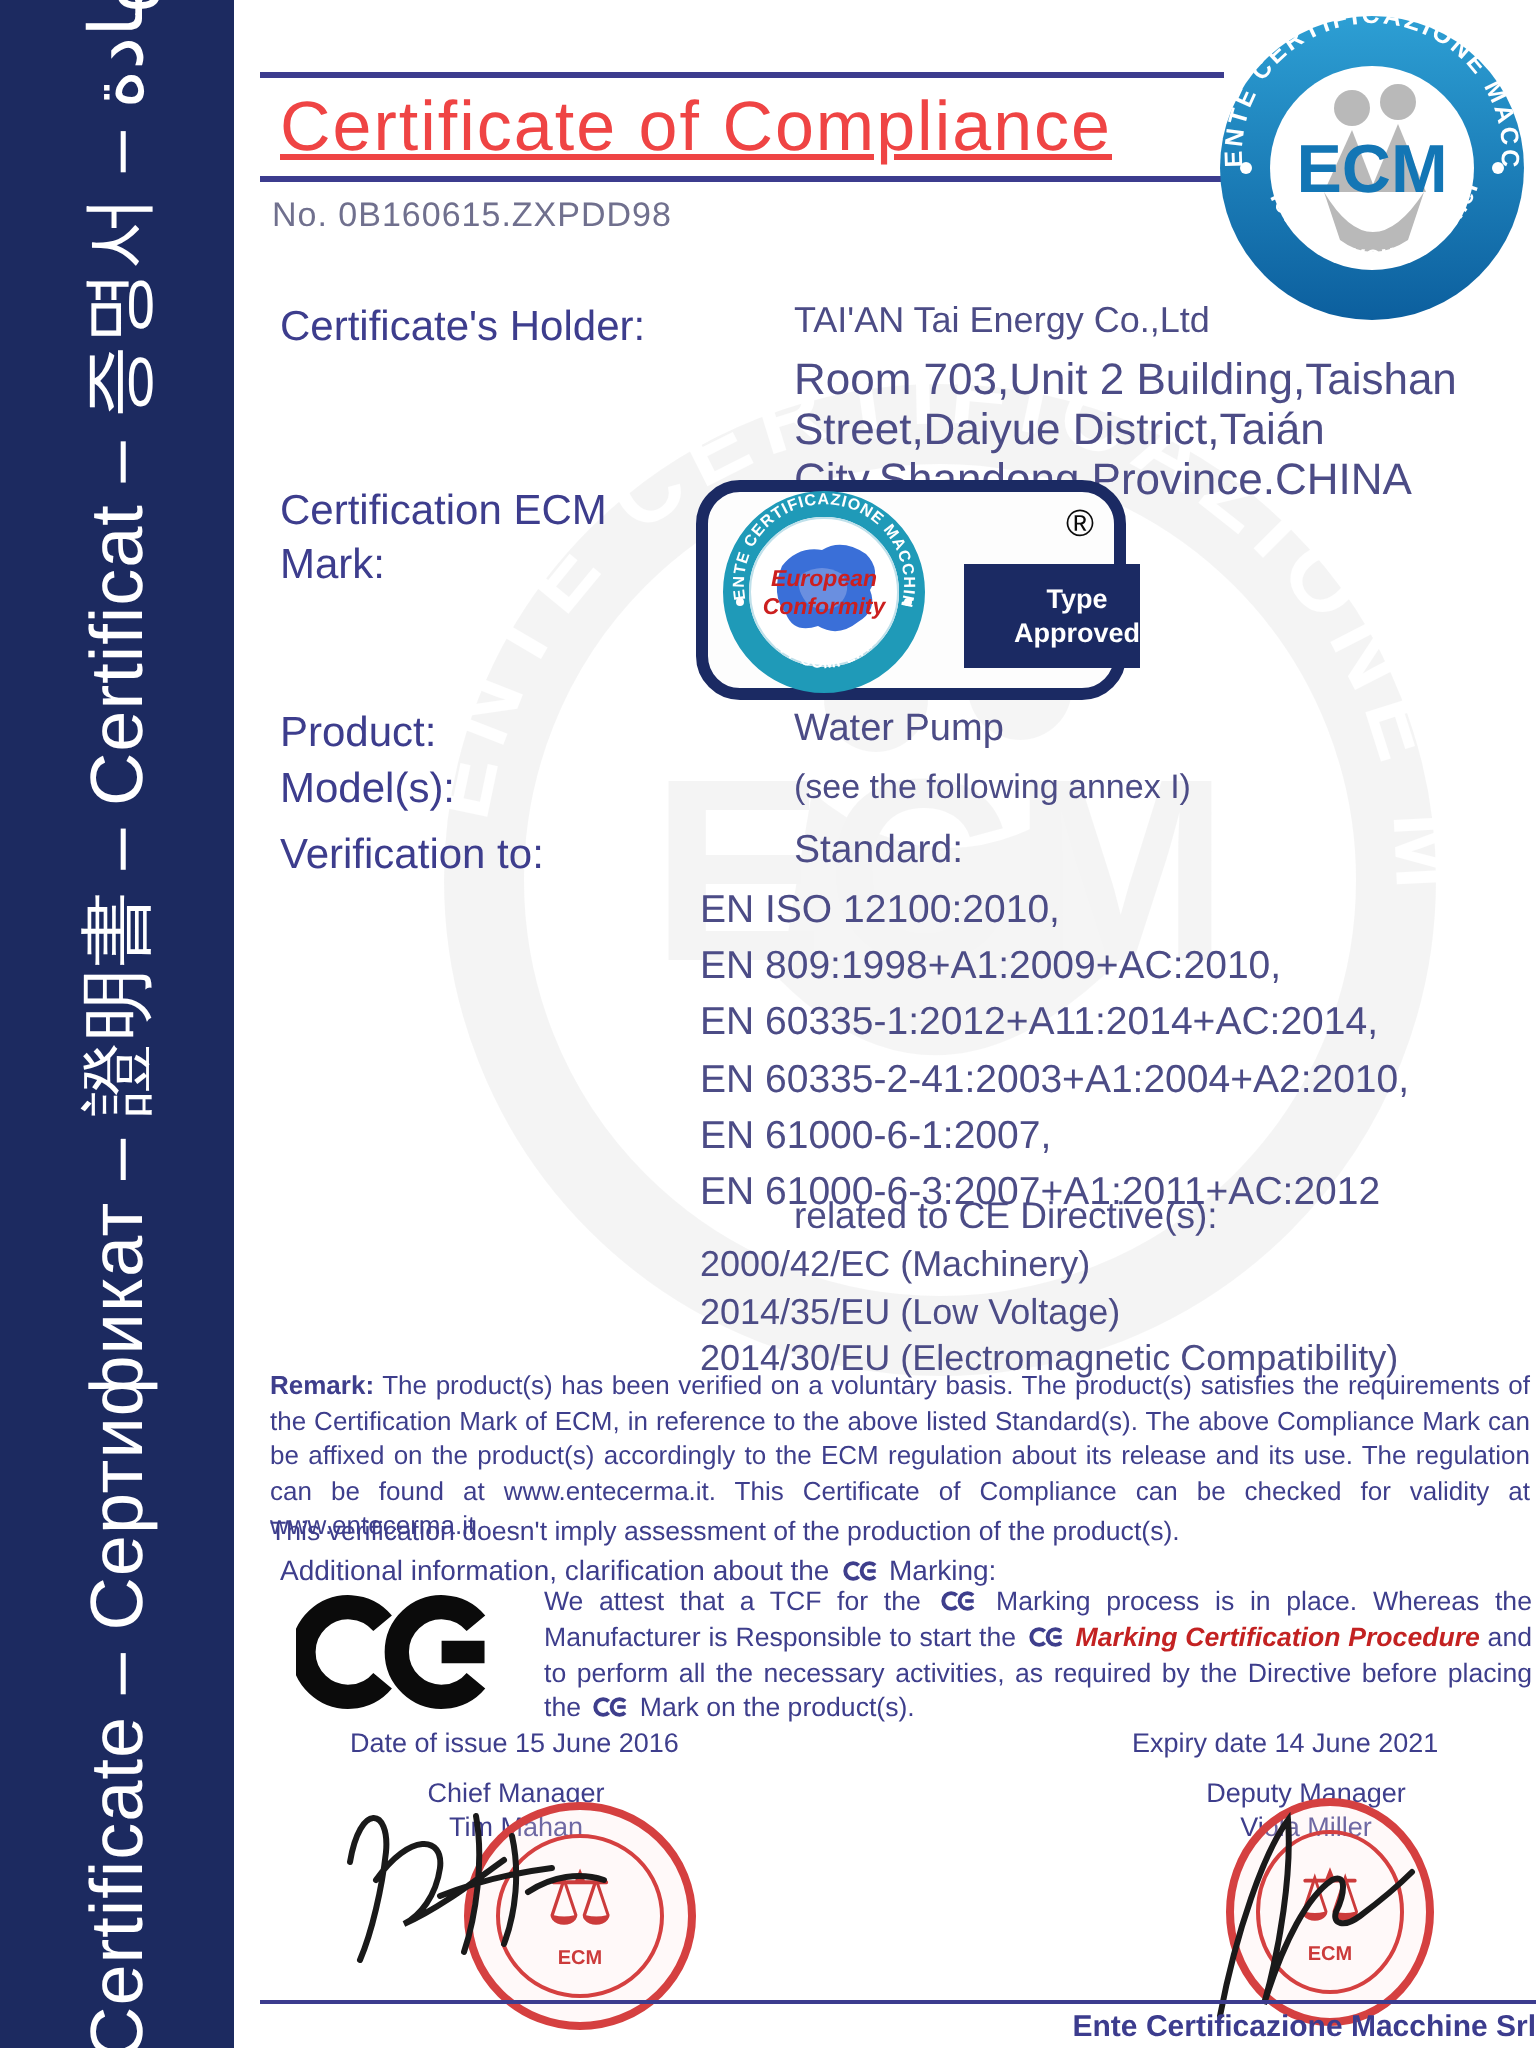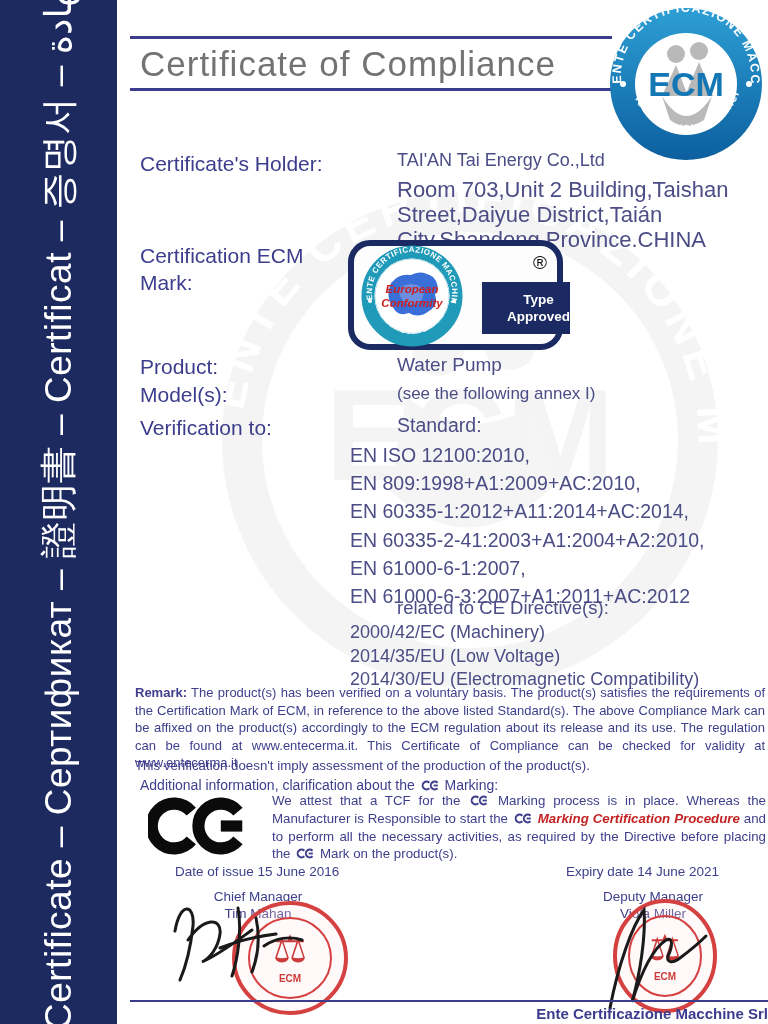--- a/index.html
+++ b/index.html
@@ -14,21 +14,21 @@
             display:flex;align-items:center;}
   .side-rot span{font-size:37px;color:#fff;white-space:nowrap;margin-left:-6px;letter-spacing:.5px;}
 
   
   .watermark{position:absolute;left:180px;top:150px;opacity:.085;pointer-events:none;}
 
   
   .rule{position:absolute;background:#3c3c8e;height:3px;}
   .rule-top{left:130px;top:36px;width:482px;}
   .rule-bot{left:130px;top:88px;width:482px;}
-  .title{position:absolute;left:140px;top:44px;font-size:35px;color:#737373;letter-spacing:1px;}
+  .title{position:absolute;left:140px;top:44px;font-size:35px;color:#ef4444;letter-spacing:1px;text-decoration:underline;}
   .ecm-logo{position:absolute;left:606px;top:4px;}
   .cert-no{position:absolute;left:136px;top:98px;font-size:17px;color:#70708e;letter-spacing:.5px;}
 
   
   .lbl{position:absolute;color:#3d3d8d;font-size:21px;line-height:27px;}
   .val{position:absolute;color:#4c4c86;margin-left:47px;}
   .holder-lbl{left:140px;top:150px;width:185px;}
   .holder-name{left:350px;top:150px;font-size:18px;}
   .holder-addr{left:350px;top:177px;width:412px;font-size:22px;line-height:25px;}
   .mark-lbl{left:140px;top:242px;width:210px;}
@@ -102,20 +102,21 @@
 
   <div class="sidebar">
     <div class="side-rot">
       <span>Certificate – Сертификат – 證明書 – Certificat – 증명서 – شهادة</span>
     </div>
   </div>
 
   <div class="rule rule-top"></div>
   <div class="title">Certificate of Compliance</div>
   <div class="rule rule-bot"></div>
+  <div class="cert-no">No. 0B160615.ZXPDD98</div>
 
   <svg class="ecm-logo" width="160" height="160" viewBox="0 0 160 160">
     <defs>
       <path id="lg-top" d="M 16 84 A 65 65 0 1 1 144 84" fill="none"></path>
       <path id="lg-bot" d="M 26 86 A 56 56 0 0 0 134 86" fill="none"></path>
       <linearGradient id="ringblue" x1="0" y1="0" x2="0" y2="1">
         <stop offset="0" stop-color="#2d9fd4"></stop>
           <stop offset="1" stop-color="#0c5f9e"></stop>
       </linearGradient>
     </defs>

